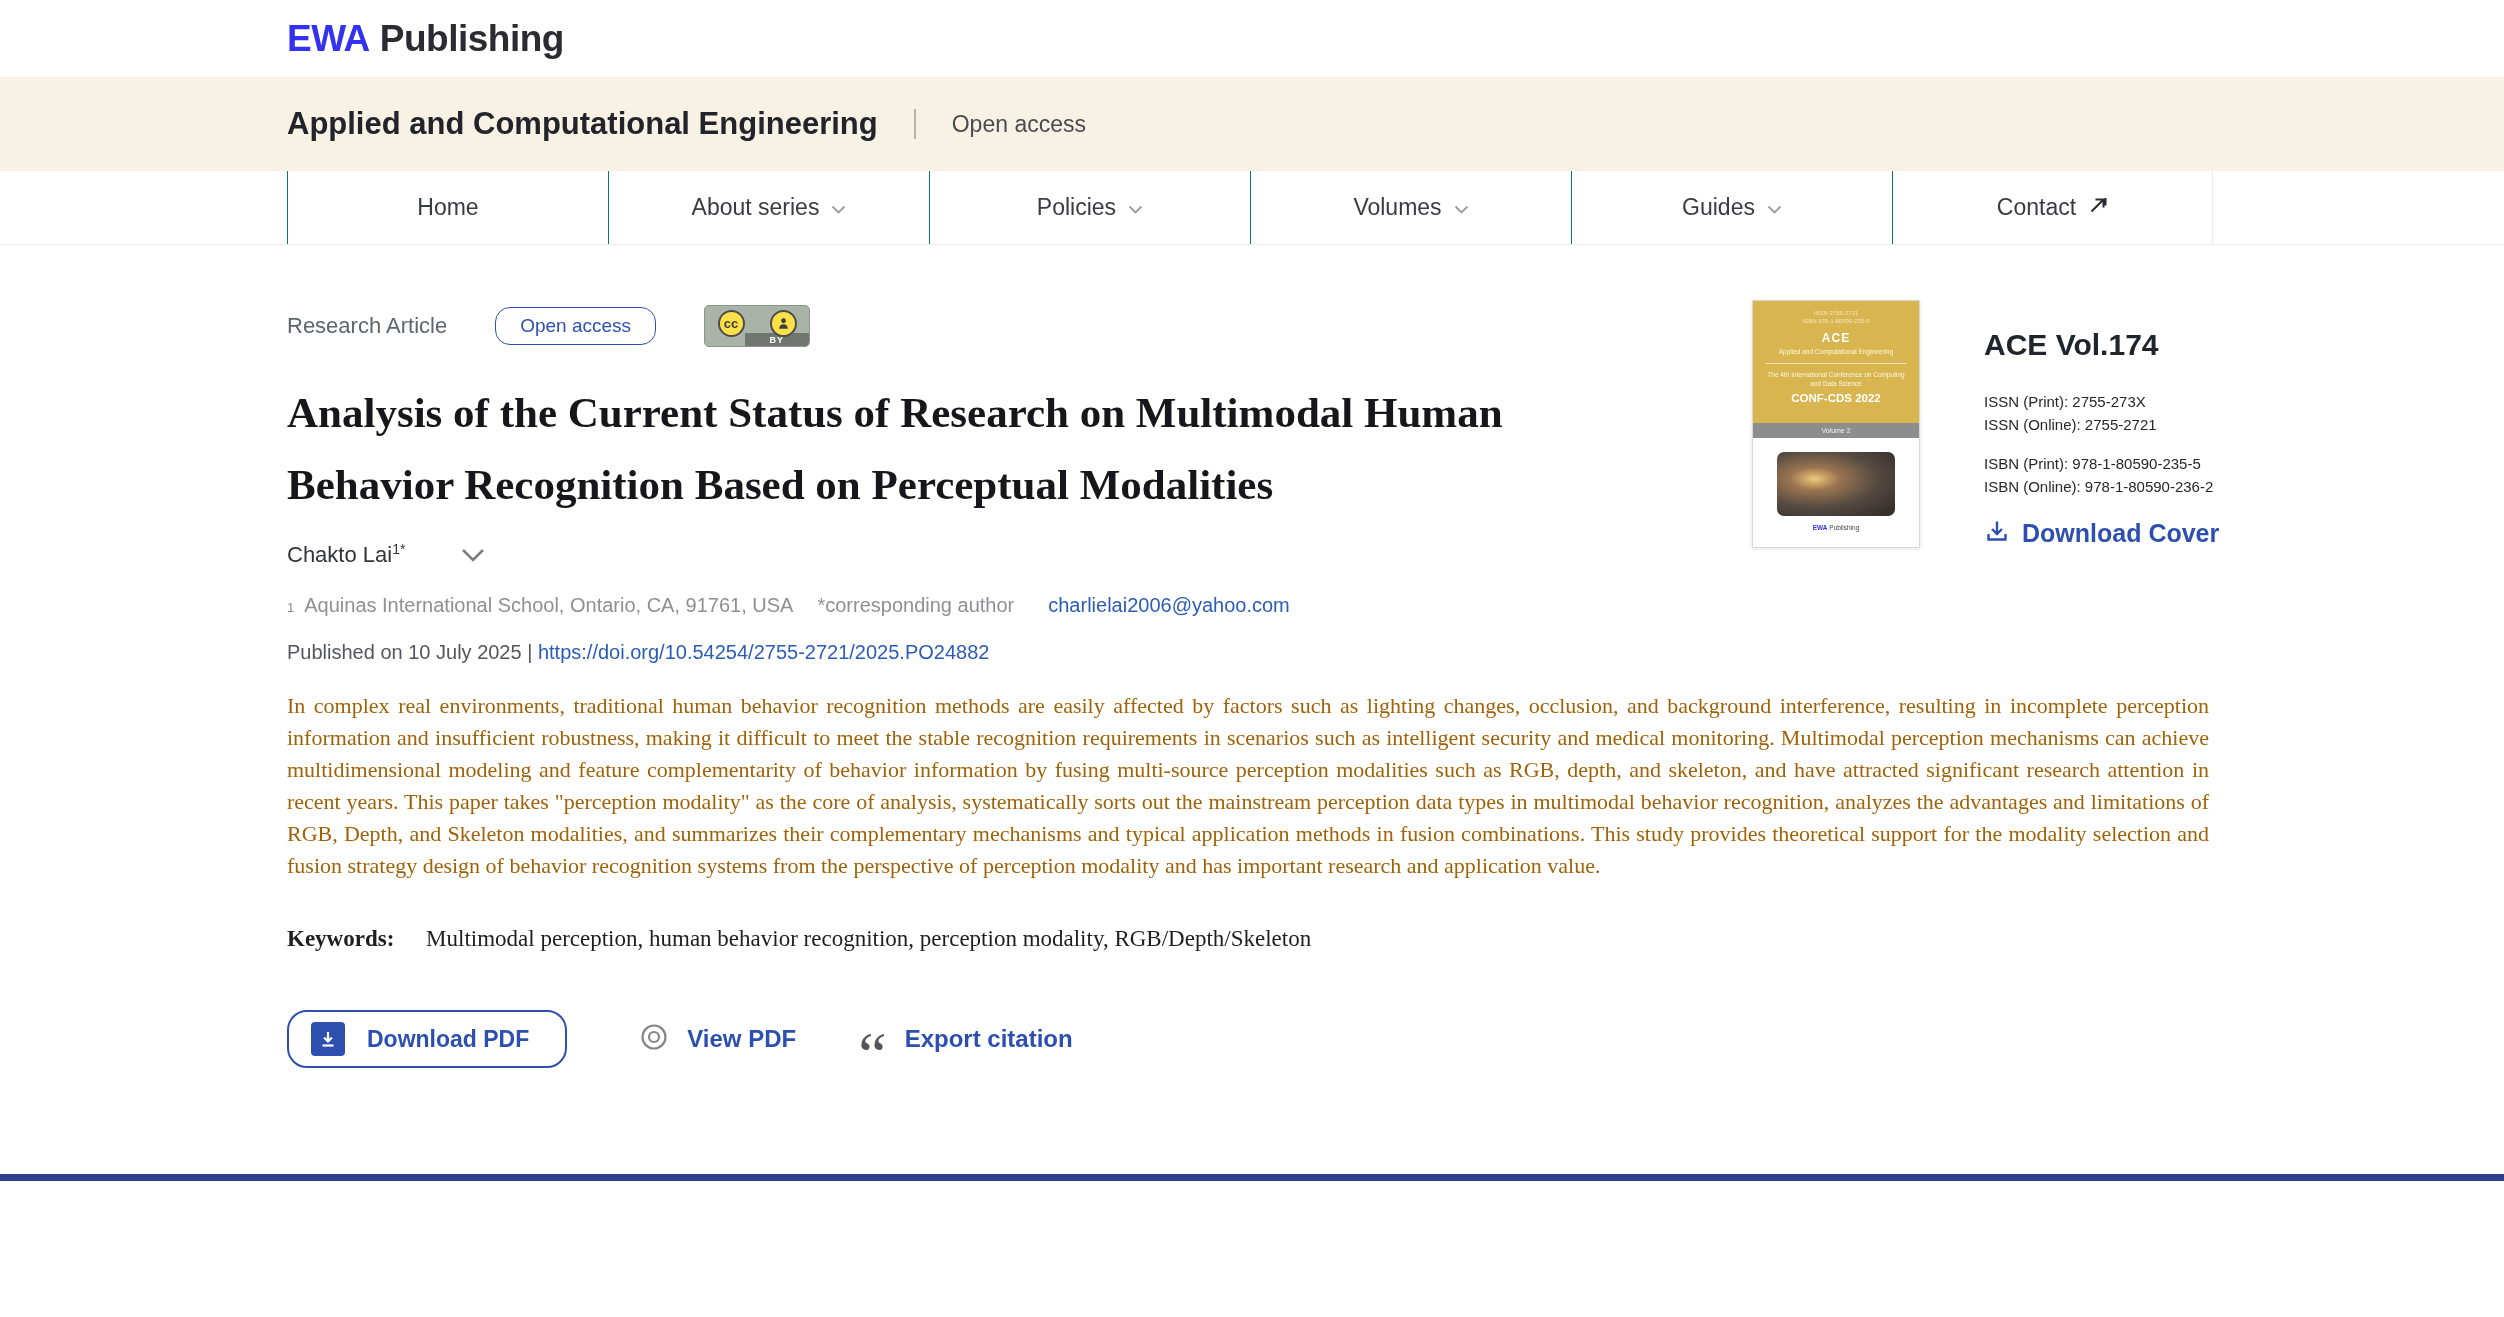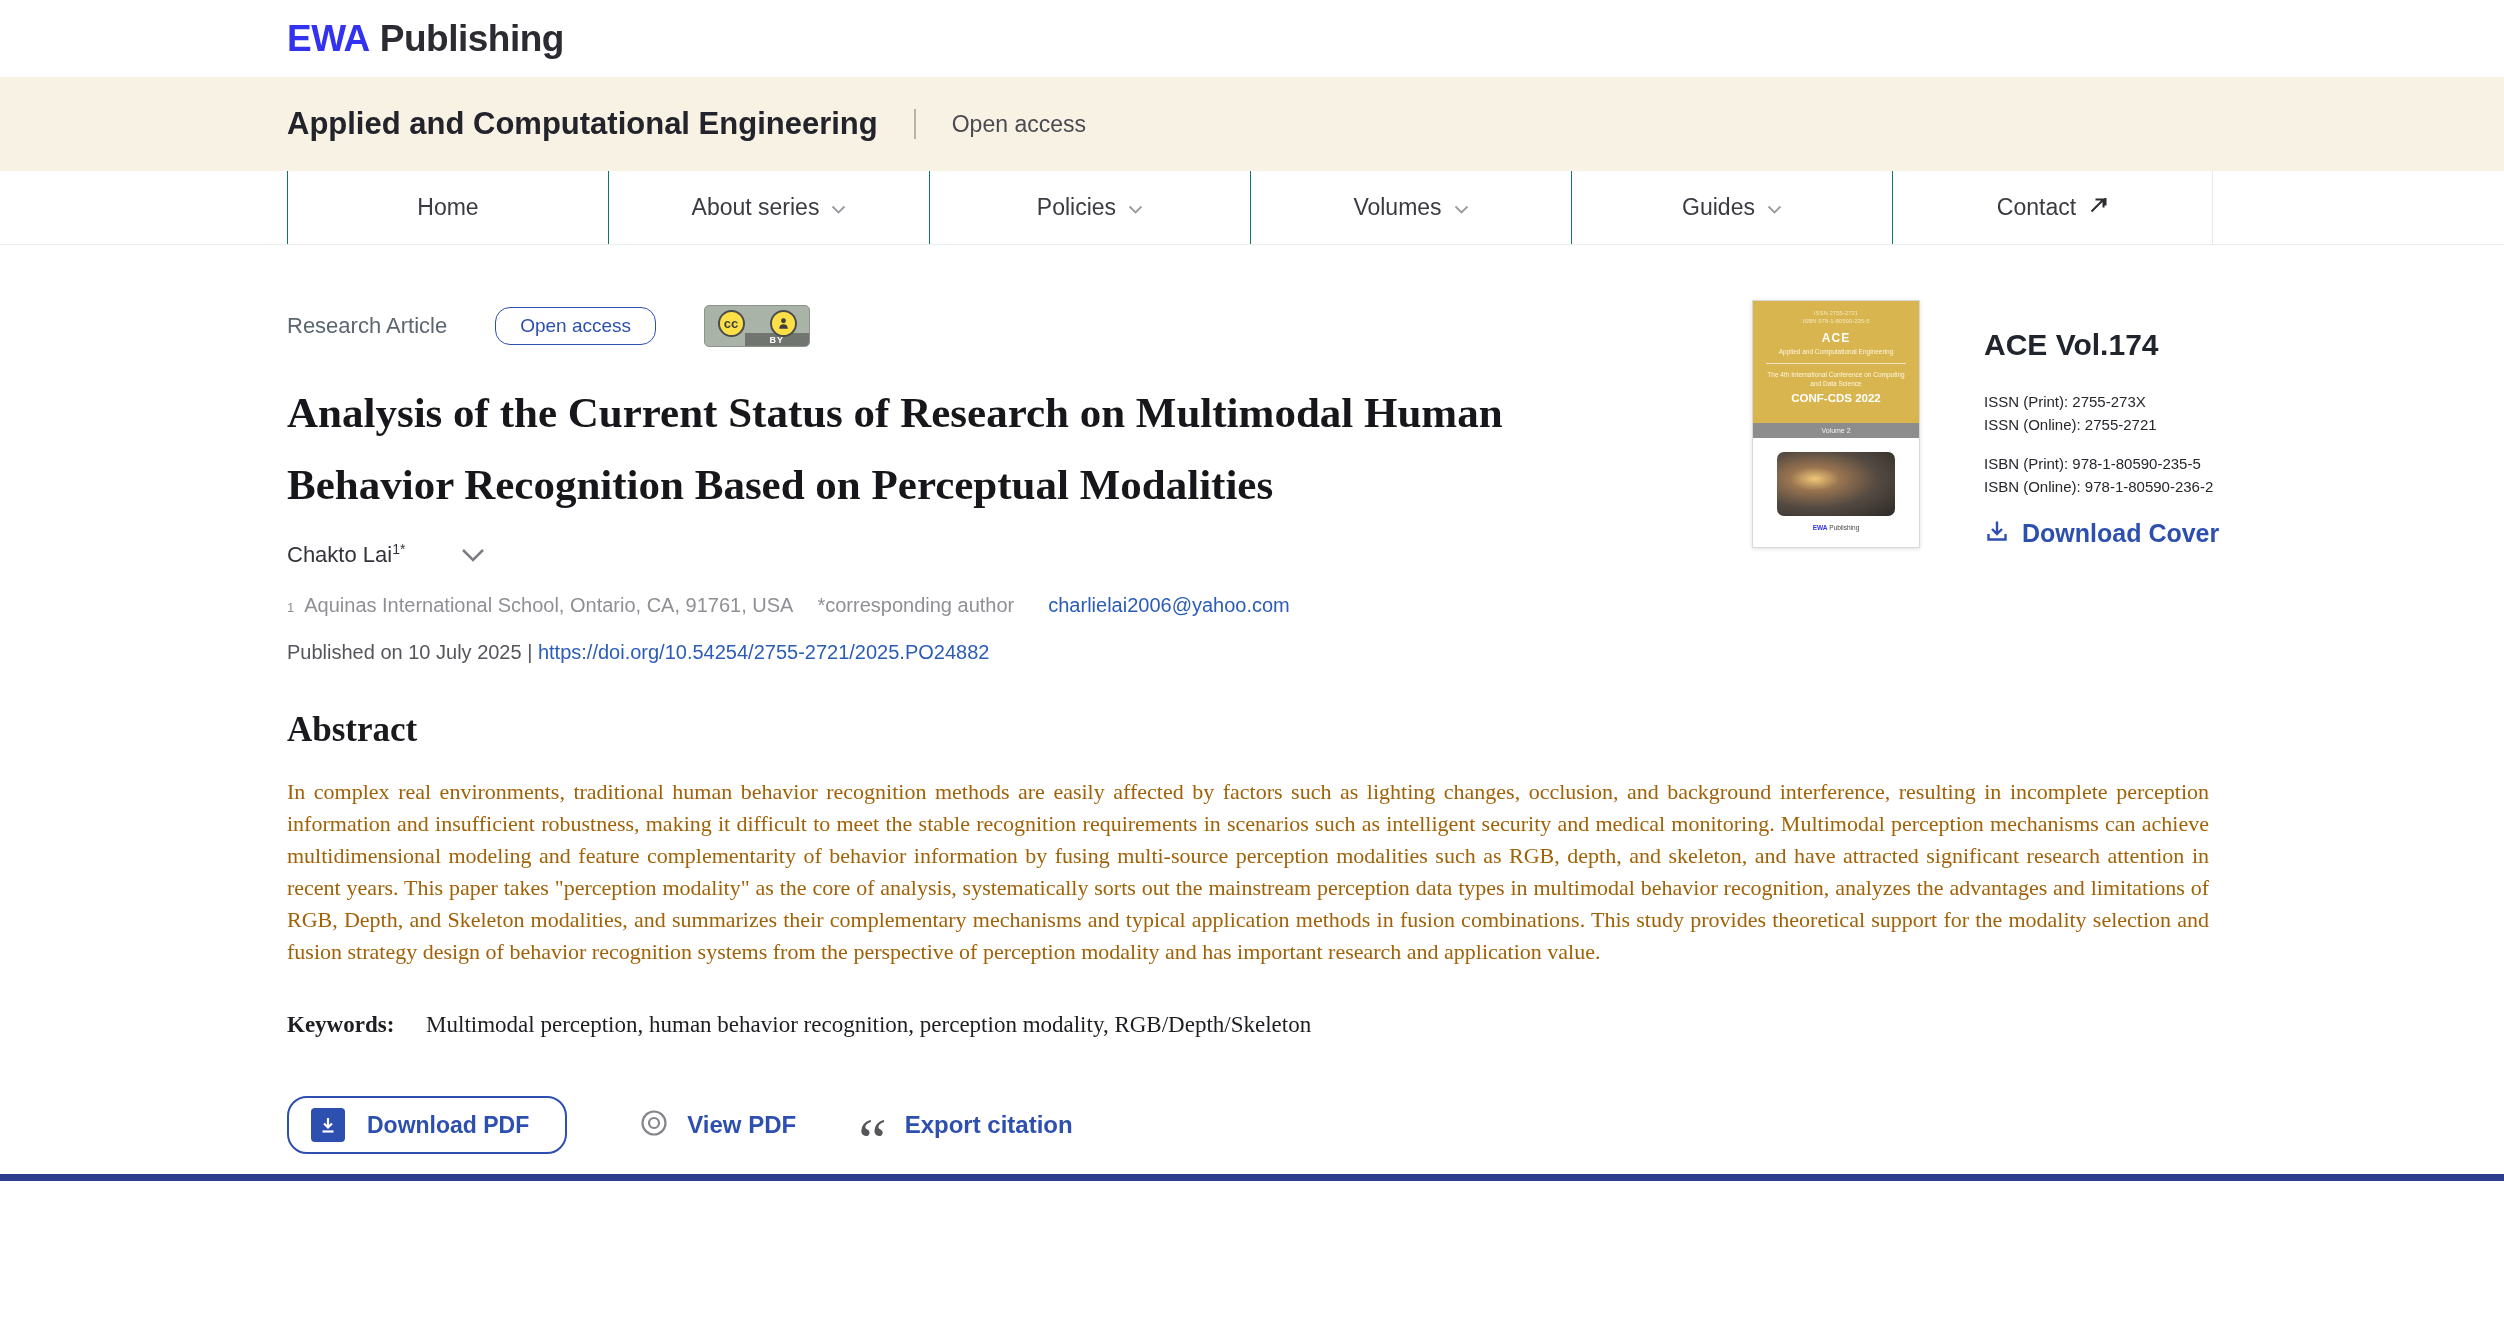--- a/index.html
+++ b/index.html
@@ -221,21 +221,20 @@
       <sup>1</sup>
       <span>Aquinas International School, Ontario, CA, 91761, USA</span>
       <span class="affil-corr">*corresponding author</span>
       <a class="email-link">charlielai2006@yahoo.com</a>
     </div>
 
     <div class="pub-row">
       <span>Published on 10 July 2025 | </span><a class="doi-link">https://doi.org/10.54254/2755-2721/2025.PO24882</a>
     </div>
 
-    <h2 class="abstract-heading">Abstract</h2>
     <p class="abstract-text">In complex real environments, traditional human behavior recognition methods are easily affected by factors such as lighting changes, occlusion, and background interference, resulting in incomplete perception information and insufficient robustness, making it difficult to meet the stable recognition requirements in scenarios such as intelligent security and medical monitoring. Multimodal perception mechanisms can achieve multidimensional modeling and feature complementarity of behavior information by fusing multi-source perception modalities such as RGB, depth, and skeleton, and have attracted significant research attention in recent years. This paper takes "perception modality" as the core of analysis, systematically sorts out the mainstream perception data types in multimodal behavior recognition, analyzes the advantages and limitations of RGB, Depth, and Skeleton modalities, and summarizes their complementary mechanisms and typical application methods in fusion combinations. This study provides theoretical support for the modality selection and fusion strategy design of behavior recognition systems from the perspective of perception modality and has important research and application value.</p>
 
     <div class="keywords-row">
       <span class="keywords-label">Keywords:</span>
       <span>Multimodal perception, human behavior recognition, perception modality, RGB/Depth/Skeleton</span>
     </div>
 
     <div class="actions-row">
       <button class="btn-download">
         <span class="dl-icon-box">

